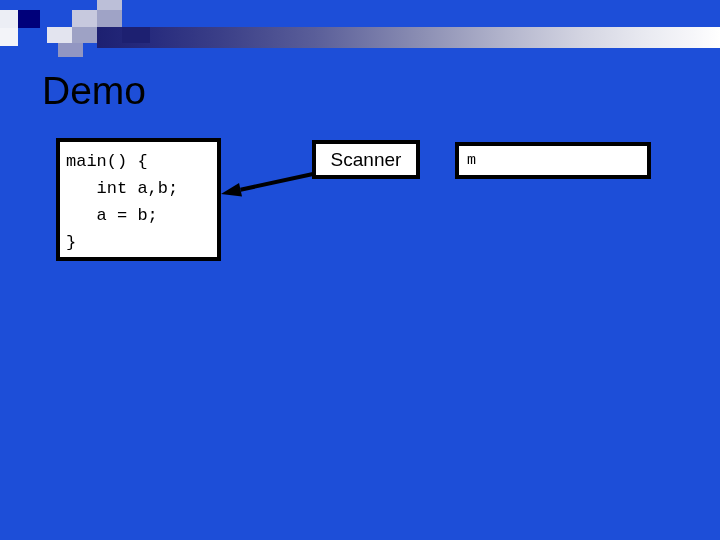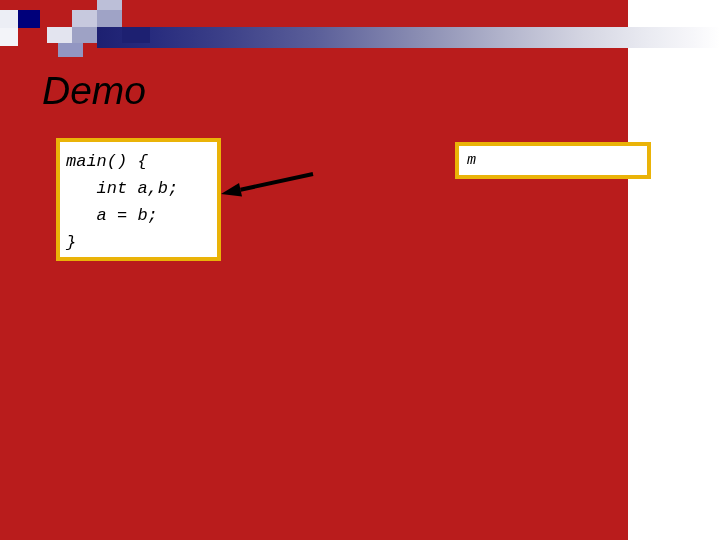--- a/index.html
+++ b/index.html
@@ -8,24 +8,23 @@
   }
   body {
     width: 720px;
     height: 540px;
     background: #ffffff;
     font-family: "Liberation Sans", sans-serif;
     overflow: hidden;
   }
   .slide {
     position: relative;
-    width: 628px;
+    width: 720px;
     height: 540px;
-    background: #b91c1c;
-    font-style: italic;
+    background: #1d4ed8;
   }
 
   
   .header-band {
     position: absolute;
     left: 97px;
     top: 27px;
     width: 623px;
     height: 21px;
     background: linear-gradient(to right,
@@ -56,21 +55,21 @@
     font-weight: normal;
     letter-spacing: 0px;
     margin: 0;
     white-space: pre;
   }
 
   
   .box {
     position: absolute;
     background: #ffffff;
-    border: 4px solid #eab308;
+    border: 4px solid #000000;
     box-sizing: border-box;
   }
   .code-box {
     left: 56px;
     top: 138px;
     width: 165px;
     height: 123px;
     padding: 6px 0 0 6px;
   }
   .code-text {
@@ -155,20 +154,23 @@
 
   <h1 class="page-title">Demo</h1>
 
   <div class="box code-box">
     <pre class="code-text">main() {
    int a,b;
    a = b;
 }</pre>
   </div>
 
+  <div class="box scanner-box">
+    <div class="box-label">Scanner</div>
+  </div>
 
 
   <div class="box m-box">
     <div class="m-label">m</div>
   </div>
 
   <svg class="arrow-layer" viewBox="0 0 720 540" width="720" height="540">
     <g>
       <line id="arrow-line" x1="313" y1="174" x2="240.54352727845603" y2="189.75140711337912" stroke="#000000" stroke-width="4" stroke-linecap="butt"></line>
       <polygon id="arrow-head" points="221,194 239.0565197681387,182.91117256591951 242.03053478877334,196.59164166083872" fill="#000000"></polygon>

